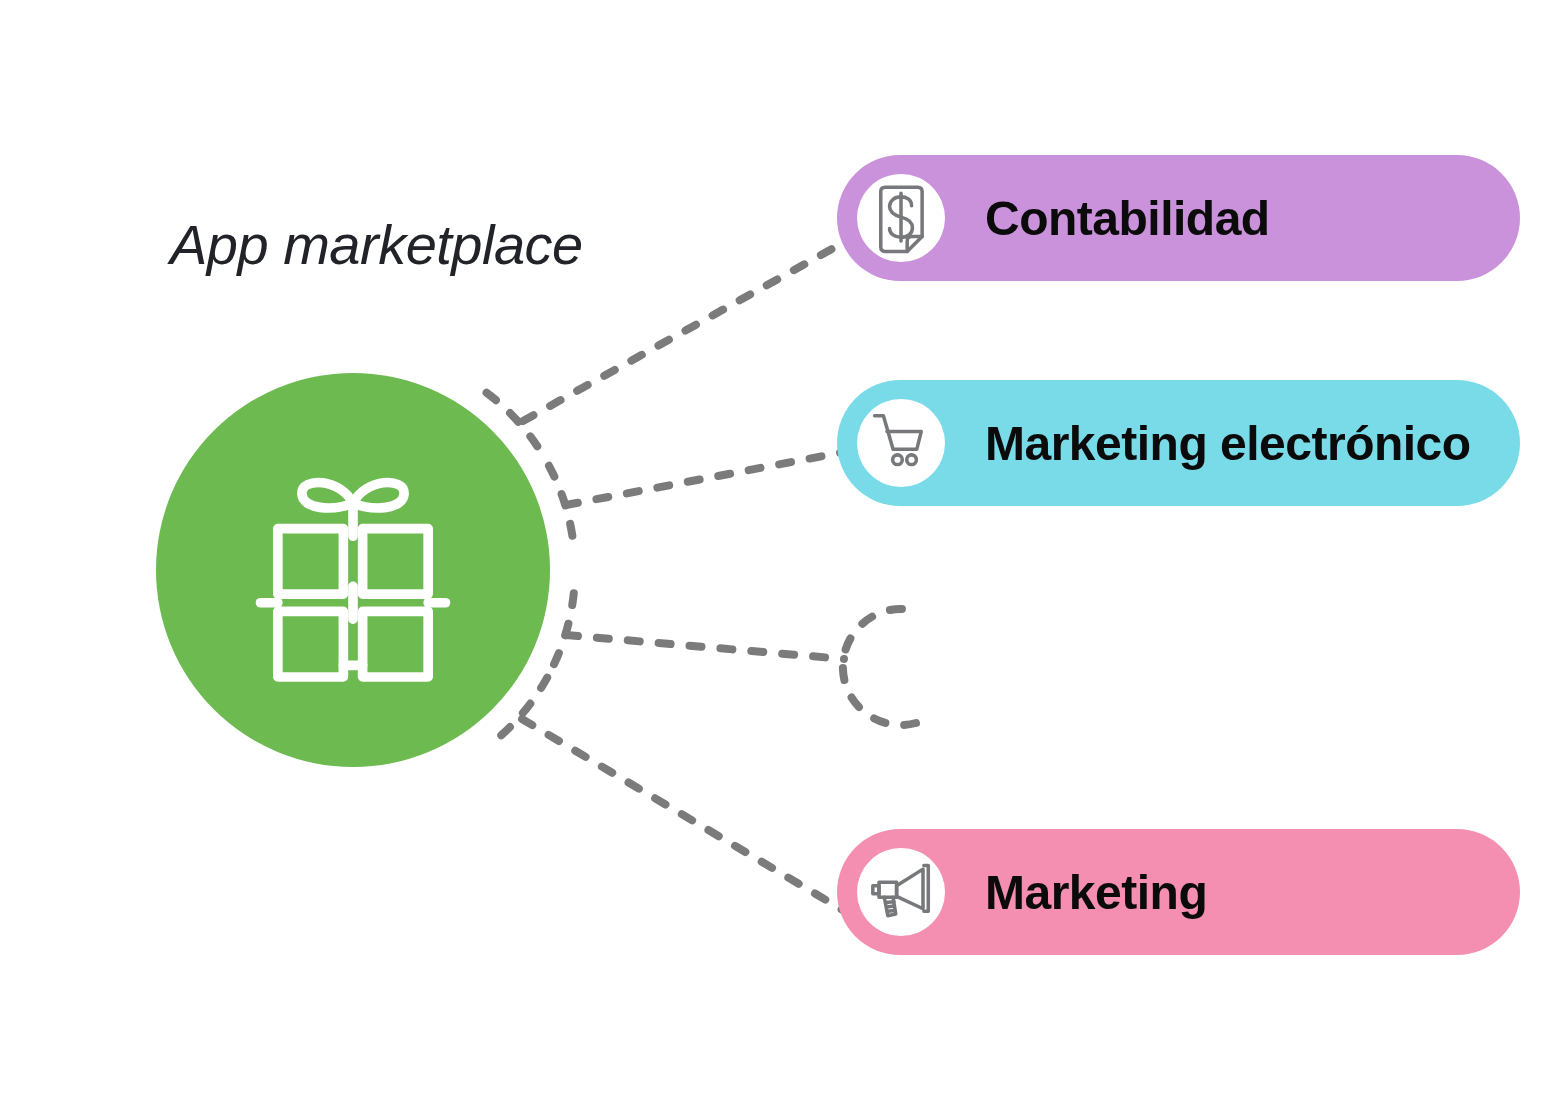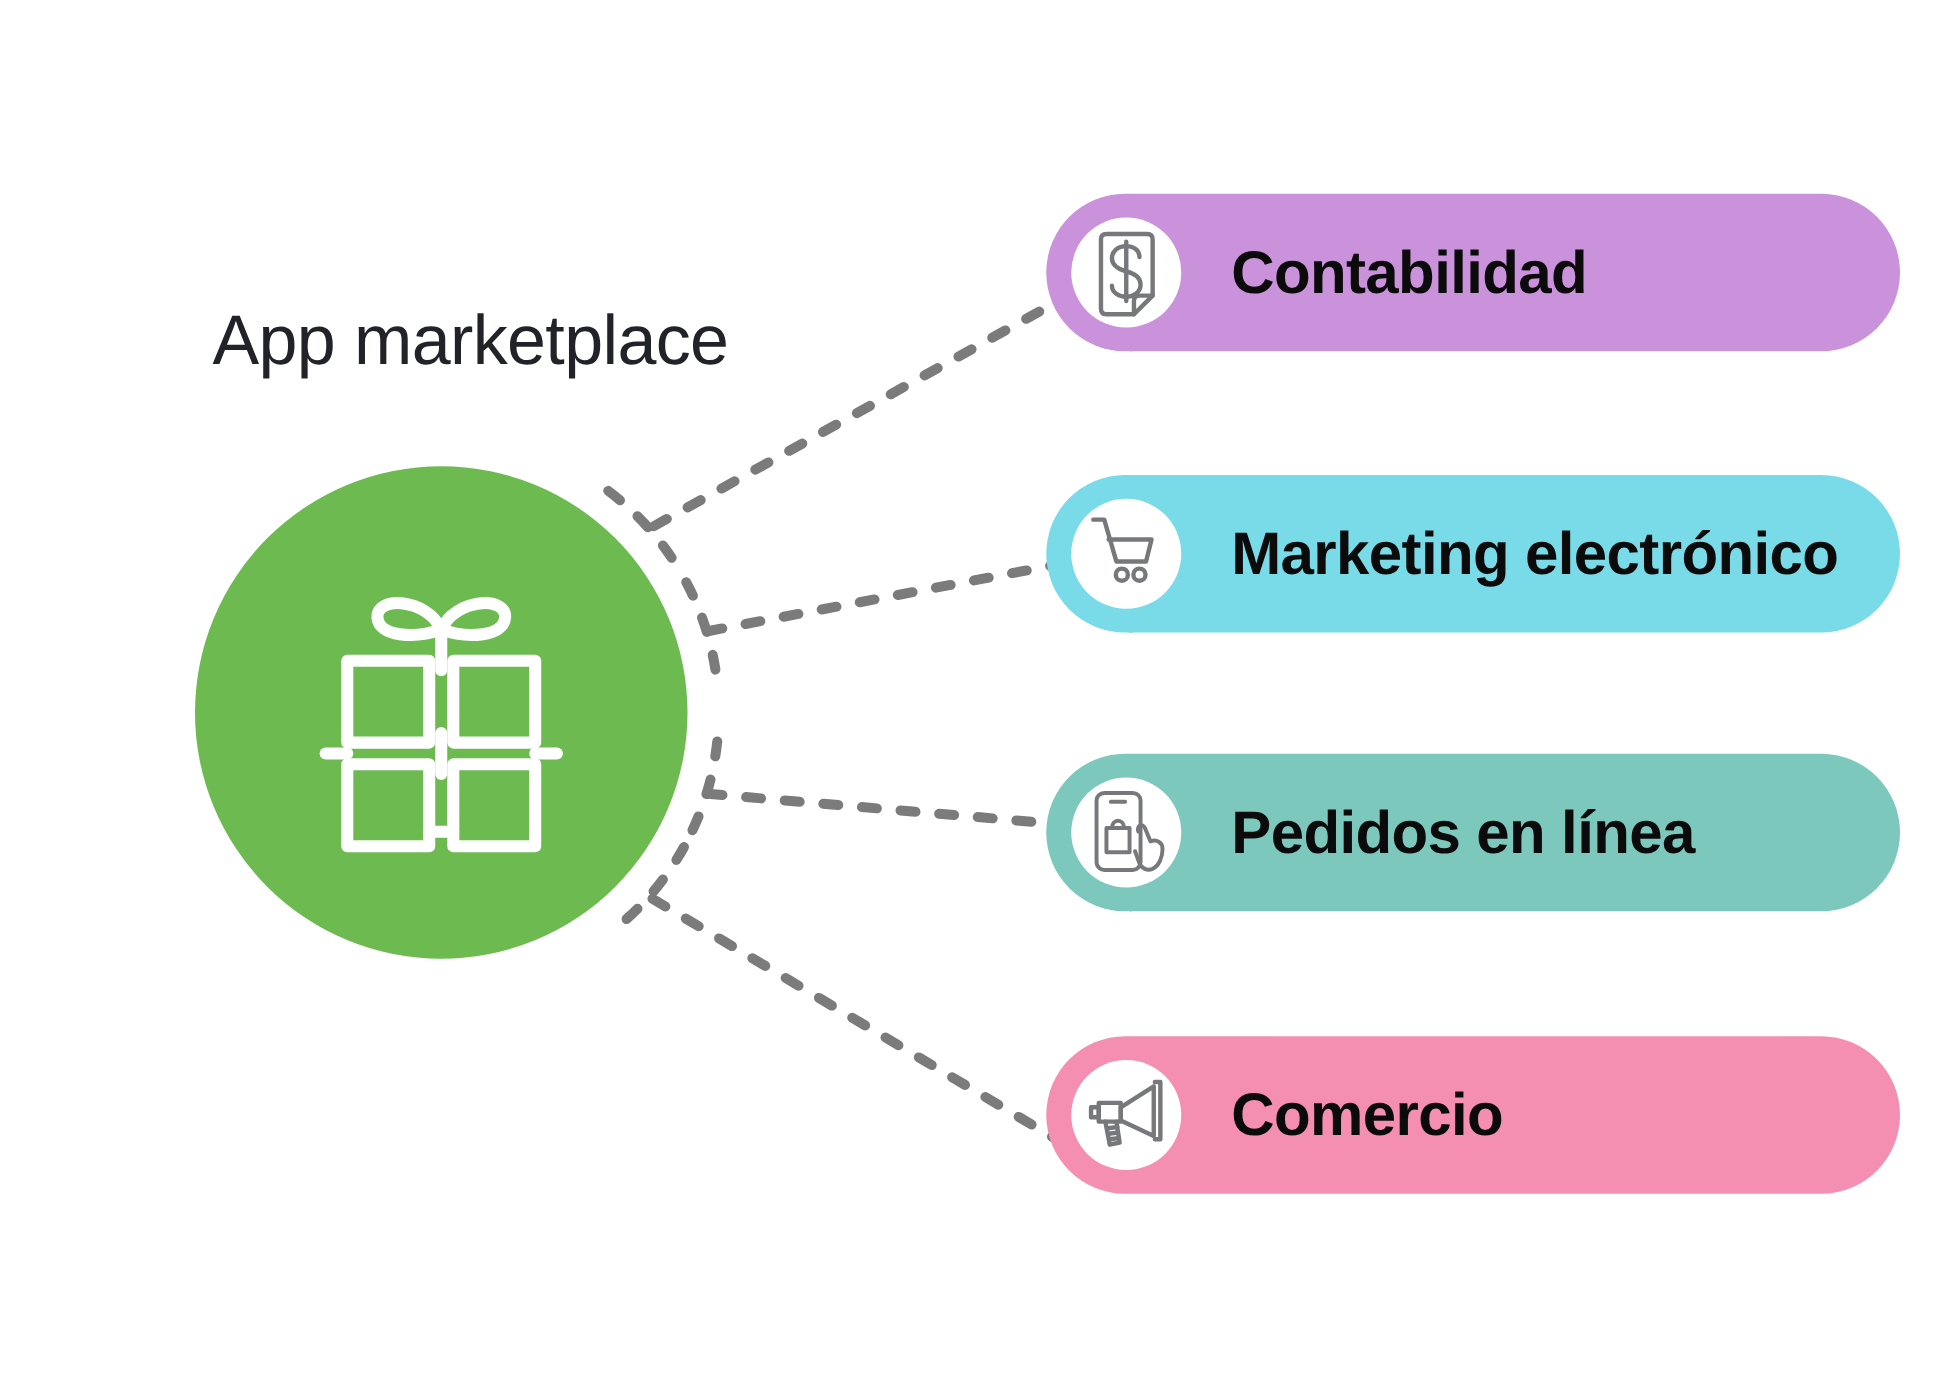--- a/index.html
+++ b/index.html
@@ -5,26 +5,27 @@
   html,body{margin:0;padding:0;background:#ffffff;}
   .canvas{
     position:relative;
     width:1548px;height:1105px;
     background:#ffffff;
     overflow:hidden;
     font-family:"Liberation Sans", sans-serif;
   }
   .title{
     position:absolute;
-    left:170px;top:239px;
+    left:170px;top:212px;
     font-size:56px;
     font-weight:400;
     letter-spacing:-0.5px;
     color:#212329;
     white-space:nowrap;
+    font-style:italic;
   }
   .connectors{
     position:absolute;left:0;top:0;width:1548px;height:1105px;
   }
   .connectors g{
     fill:none;
     stroke-width:8;
     stroke-linecap:round;
     stroke-dasharray:12 19;
   }
@@ -139,48 +140,32 @@
             <path d="M -30,-31 L -20,-31 L -9,7 L 18,7 L 23,-13 L -16,-13"></path>
             <circle cx="-4" cy="19" r="5.5"></circle>
             <circle cx="12" cy="19" r="5.5"></circle>
           </g>
         </svg>
       </span>
     </div>
     <div class="pill-label" style="color: rgb(11, 11, 11);">Marketing electrónico</div>
   </div>
 
-  <div class="pill pill-3" style="background: rgb(124, 200, 188);">
-    <div class="icon-circle">
-      <span style="display:flex;">
-        <svg width="88" height="88" viewBox="-50 -50 100 100" xmlns="http://www.w3.org/2000/svg">
-          <g class="line-icon" stroke-width="3.6" stroke-linecap="round" stroke-linejoin="round">
-            <rect x="-27" y="-36" width="40" height="70" rx="7"></rect>
-            <path d="M -14,-28 L -1,-28"></path>
-            <rect x="-18" y="-4" width="21" height="22"></rect>
-            <path d="M -13,-4 C -13,-13 -2,-13 -2,-4"></path>
-            <path d="M 11,-1 C 9,-6 15,-9 17,-4 L 22,8 C 28,6 33,9 33,15 C 33,22 30,30 24,33 C 19,35 14,33 12,28 L 8,17"></path>
-          </g>
-        </svg>
-      </span>
-    </div>
-    <div class="pill-label" style="color: rgb(11, 11, 11);">Pedidos en línea</div>
-  </div>
 
   <div class="pill pill-4" style="background: rgb(244, 143, 178);">
     <div class="icon-circle">
       <span style="display:flex;">
         <svg width="88" height="88" viewBox="-50 -50 100 100" xmlns="http://www.w3.org/2000/svg">
           <g class="line-icon" stroke-width="4" stroke-linecap="round" stroke-linejoin="round">
             <path d="M -5,-7 L 25,-26 L 25,19 L -5,5 Z"></path>
             <rect x="-25" y="-11" width="20" height="17"></rect>
             <rect x="-32" y="-7" width="7" height="9"></rect>
             <path d="M -19,6 L -15,27 L -6,25 L -9,6"></path>
             <path d="M -17,12 L -8,11 M -16,17 L -8,16 M -15,22 L -7,21"></path>
             <path d="M 31,-30 L 31,22 M 31,-30 L 26,-30 M 31,22 L 26,22"></path>
           </g>
         </svg>
       </span>
     </div>
-    <div class="pill-label" style="color: rgb(11, 11, 11);">Comercio</div>
+    <div class="pill-label" style="color: rgb(11, 11, 11);">Marketing</div>
   </div>
 
 </div>
 
 </body></html>

